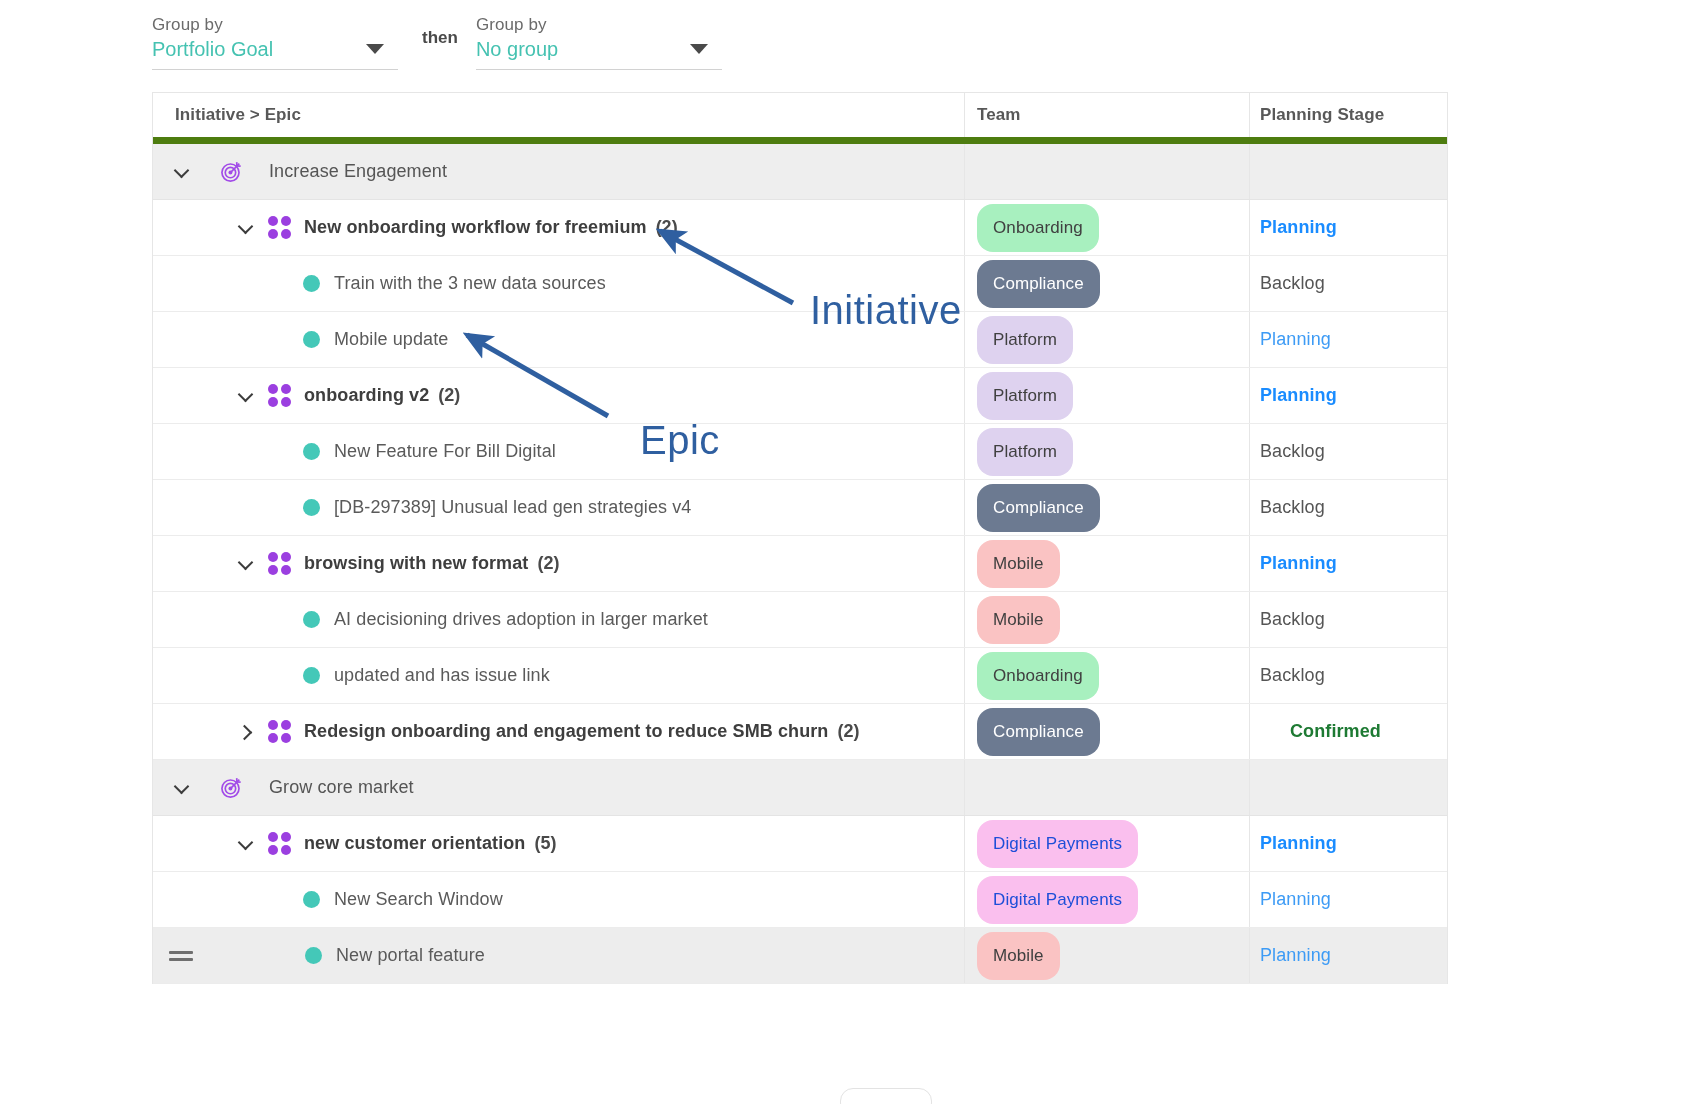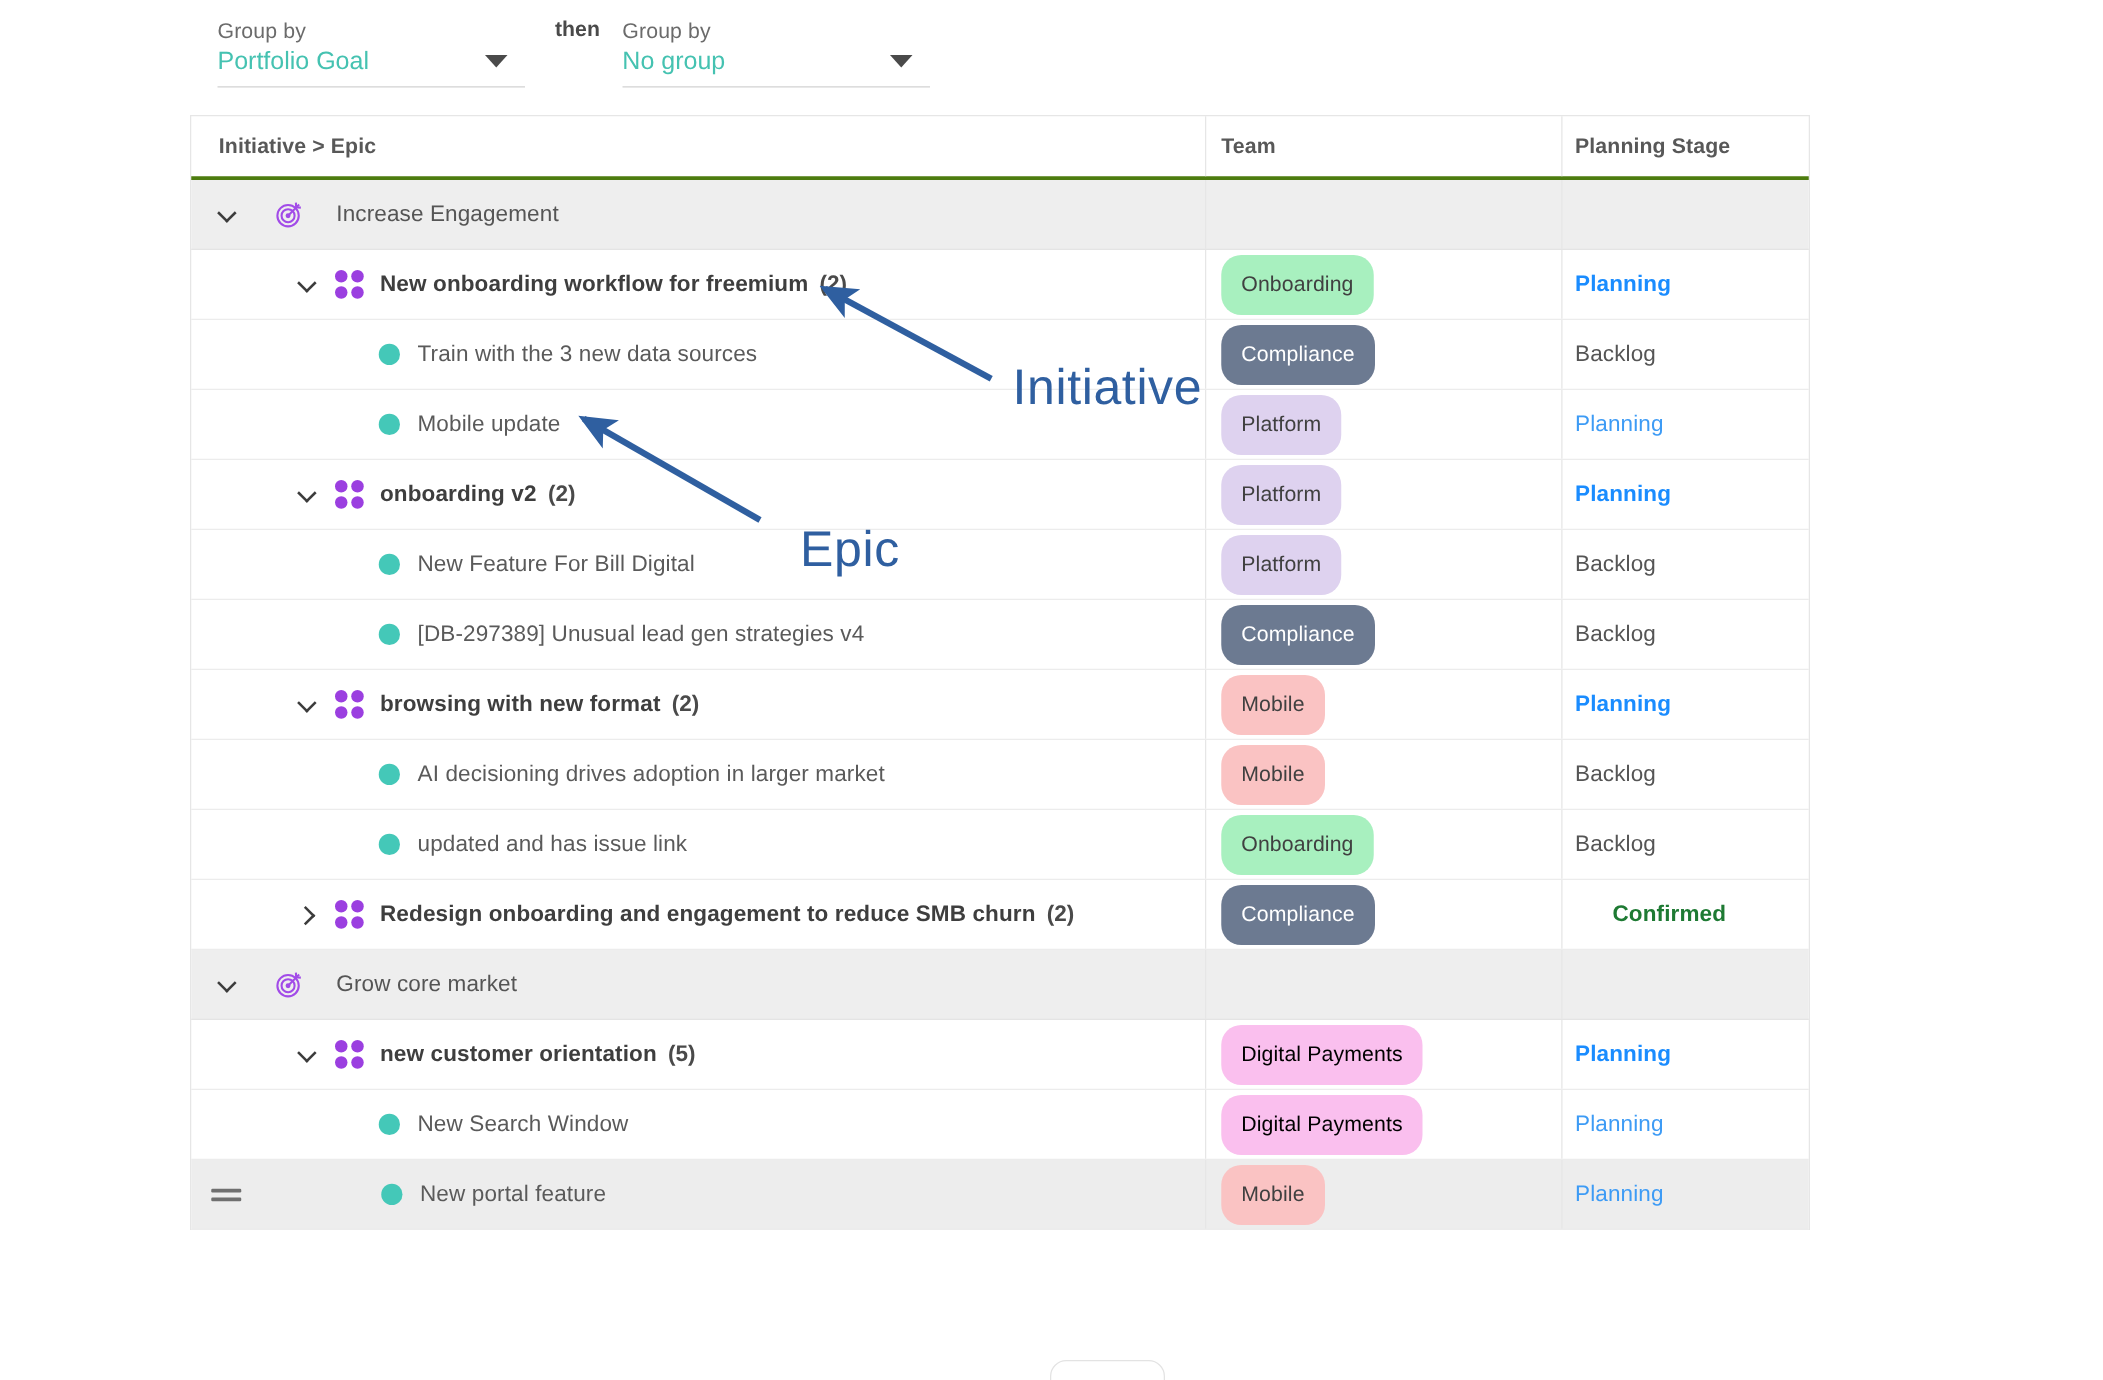--- a/index.html
+++ b/index.html
@@ -8,21 +8,21 @@
     background:#ffffff;
     font-family:"Liberation Sans", sans-serif;
     -webkit-font-smoothing:antialiased;
     position:relative;
     overflow:hidden;
   }
 
   
   .groupbar{
     position:absolute;left:152px;top:14px;
-    display:flex;align-items:flex-start;gap:0;margin-left:22px;
+    display:flex;align-items:center;gap:0;
   }
   .gb-field{position:relative;}
   .gb-field .gb-label{
     font-size:17px;color:#6b6b6b;line-height:22px;letter-spacing:.1px;
   }
   .gb-select{
     position:relative;
     width:246px;
     border-bottom:1px solid #d2d2d2;
     padding-bottom:7px;
@@ -52,21 +52,21 @@
     border:1px solid #e6e6e6;
     border-bottom:none;
     box-sizing:border-box;
   }
   .row{
     display:flex;align-items:stretch;
     border-bottom:1px solid #ececec;
     min-height:56px;
     box-sizing:border-box;
   }
-  .row.header{border-bottom:3px solid #4d7c0f;min-height:51px;}
+  .row.header{border-bottom:7px solid #4d7c0f;min-height:51px;}
   .row.goal{background:#eeeeee;min-height:56px;border-bottom:1px solid #e4e4e4;}
   .row.selected{background:#ededed;}
 
   .c-name{
     flex:0 0 811px;width:811px;
     display:flex;align-items:center;
     box-sizing:border-box;
     position:relative;
   }
   .c-team{
@@ -149,21 +149,21 @@
   
   .chip{
     display:inline-flex;align-items:center;justify-content:center;
     height:48px;padding:0 16px;border-radius:16px;
     font-size:17px;letter-spacing:.1px;white-space:nowrap;
   }
   .chip-onboarding{background:#a8f0bf;color:#404040;}
   .chip-compliance{background:#6c7a91;color:#ffffff;}
   .chip-platform{background:#ded2ef;color:#404040;text-align:center;}
   .chip-mobile{background:#fac3c3;color:#404040;}
-  .chip-digital{background:#fabfee;color:#000000;}
+  .chip-digital{background:#fabfee;color:#1d4ed8;}
 
   
   .stage{font-size:18px;letter-spacing:.1px;}
   .stage-planning-bold{color:#1a8cff;font-weight:bold;}
   .stage-planning{color:#3d9bf5;}
   .stage-backlog{color:#555;}
   .stage-confirmed{color:#1e7a33;font-weight:bold;margin-left:30px;}
 
   
   .anno-layer{position:absolute;left:0;top:0;width:1682px;height:1104px;pointer-events:none;}

